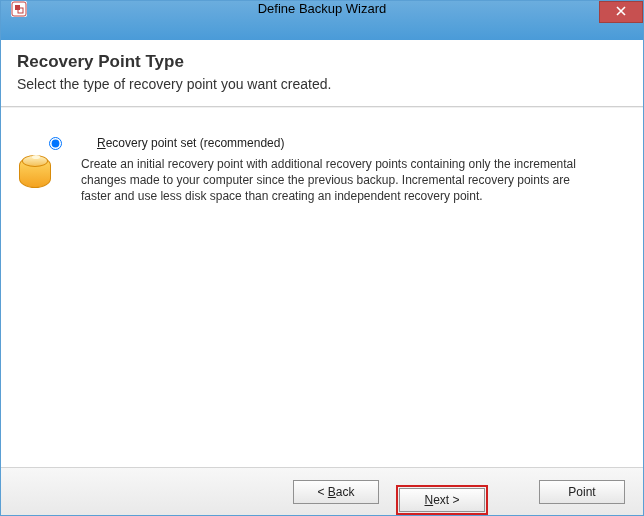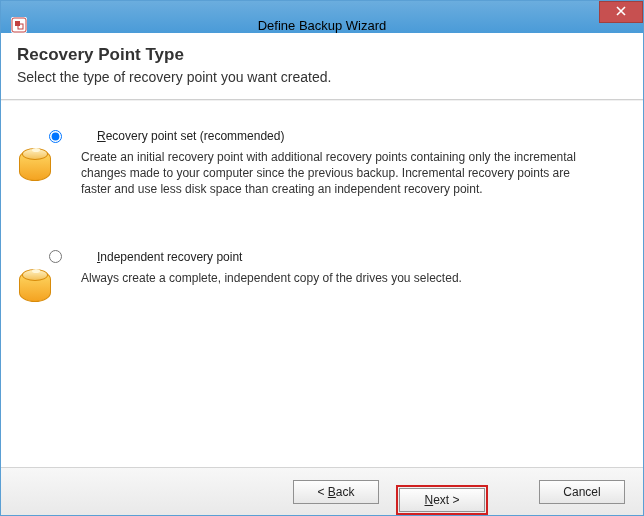--- a/index.html
+++ b/index.html
@@ -13,24 +13,24 @@
     }
     .window {
       width: 644px;
       height: 516px;
       border: 1px solid #5a9fd4;
       display: flex;
       flex-direction: column;
       background: #fff;
     }
     .titlebar {
-      height: 32px;
+      height: 39px;
       background: linear-gradient(to bottom, #6badde, #4a9bd8);
       display: flex;
-      align-items: flex-end;
+      align-items: flex-start;
       position: relative;
       padding: 0 4px;
     }
     .titlebar-icon {
       width: 16px;
       height: 16px;
       margin: 0 6px;
       background: #fff;
       border-radius: 2px;
       position: relative;
@@ -207,34 +207,22 @@
         <span class="radio-label"><span class="mnemonic">R</span><span>ecovery point set (recommended)</span></span>
       </label>
       <div class="option-body">
         <div class="disk-icon">
             <span class="lid"></span>
           </div>
         <div class="option-desc">Create an initial recovery point with additional recovery points containing only the incremental changes made to your computer since the previous backup. Incremental recovery points are faster and use less disk space than creating an independent recovery point.</div>
       </div>
     </div>
 
-    <div class="option-group">
-      <label class="radio-row">
-        <input type="radio" name="rptype" style="">
-        <span class="radio-label"><span class="mnemonic">I</span><span>ndependent recovery point</span></span>
-      </label>
-      <div class="option-body">
-        <div class="disk-icon">
-            <span class="lid"></span>
-          </div>
-        <div class="option-desc">Always create a complete, independent copy of the drives you selected.</div>
-      </div>
-    </div>
 
   </div>
 
   <div class="footer">
     <button class="wiz-btn"><span>&lt; </span><span class="mnemonic">B</span><span>ack</span></button>
     <button class="wiz-btn highlight"><span class="mnemonic">N</span><span>ext &gt;</span></button>
     <span class="sep-gap"></span>
-    <button class="wiz-btn">Cancel</button>
+    <button class="wiz-btn">Point</button>
   </div>
 </div>
 
 </body></html>

